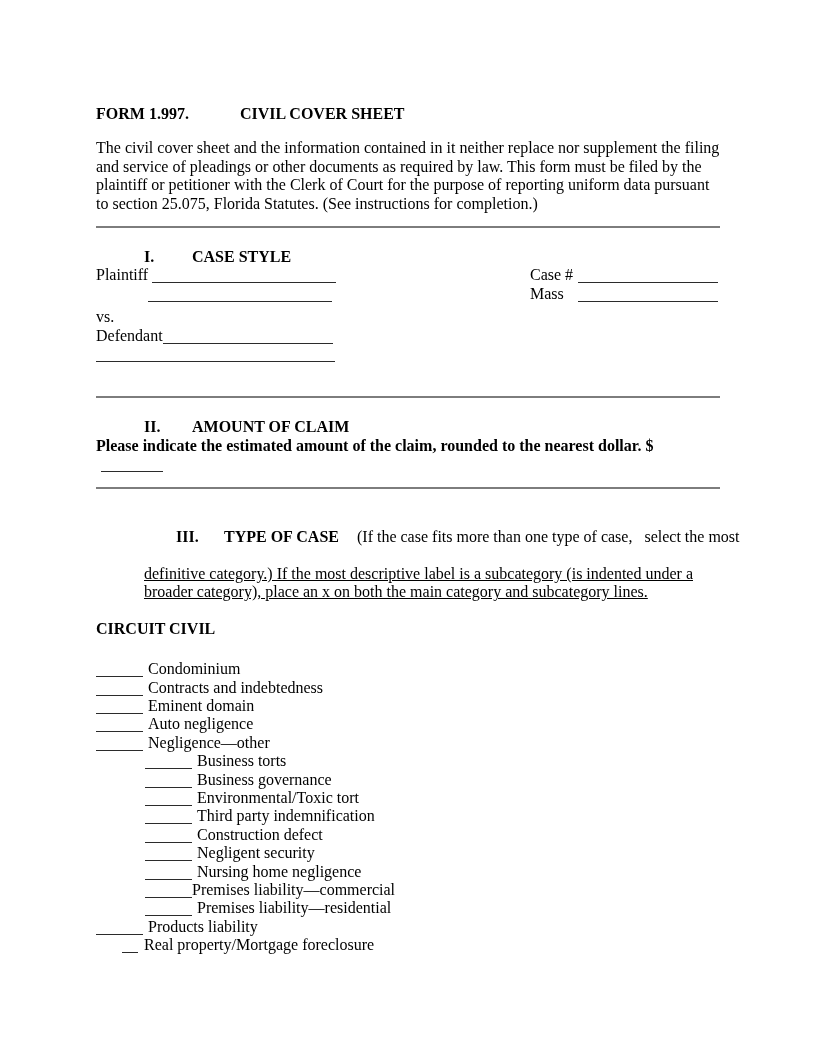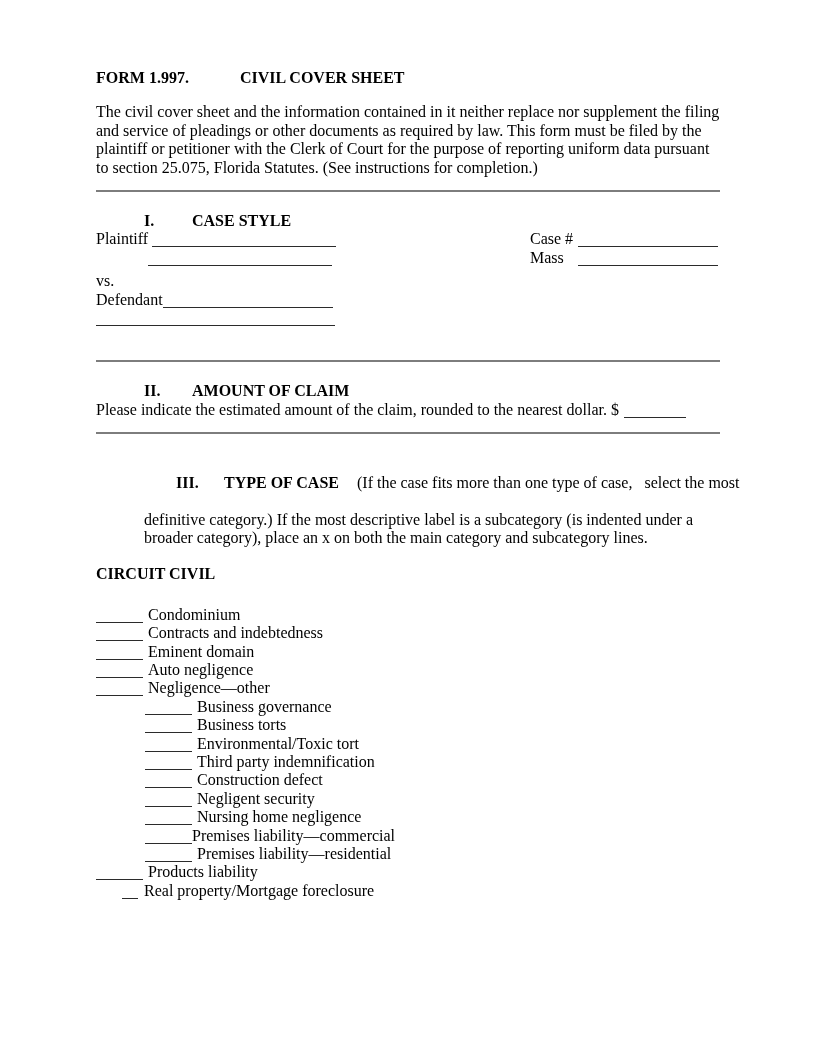--- a/index.html
+++ b/index.html
@@ -13,21 +13,21 @@
     height: 1056px;
     background: #ffffff;
     color: #000000;
     font-family: "Liberation Serif", "DejaVu Serif", serif;
     font-size: 16px;
     line-height: 18.4px;
     overflow: hidden;
   }
   .content {
     margin: 0 96px;
-    padding-top: 69px;
+    padding-top: 105px;
     width: 624px;
   }
 
   
   .blank {
     display: inline-block;
     height: 1px;
     border-bottom: 1px solid #2b2b2b;
     margin-bottom: -3px;
   }
@@ -66,30 +66,30 @@
     top: 0;
     white-space: nowrap;
   }
   .right-col .rc-label { display: inline-block; width: 48px; }
   .right-col .blank { width: 140px; }
   .vs-row { margin-top: 5px; }
   .defendant-blank { width: 170px; }
   .solo-blank { width: 239px; }
 
   
-  .claim-line { font-weight: normal; }
+  .claim-line { font-weight: bold; }
   .claim-blank { width: 62px; margin-left: 5px; }
 
   
   .sec3-block { margin-top: 21px; }
   .sec3-line1 { padding-left: 48px; white-space: pre; }
   .sec3-line1 .sec-num { display: inline-block; width: 48px; font-weight: bold; }
   .sec3-line1 .sec3-title { font-weight: bold; }
   .sec3-line1 .sec3-inst { margin-left: 18px; }
-  .sec3-cont { padding-left: 48px; }
+  .sec3-cont { padding-left: 48px; text-decoration: underline; }
 
   .circuit-head { margin-top: 18px; font-weight: bold; }
 
   
   .case-list { margin-top: 22px; }
   .case-item { white-space: nowrap; }
   .case-item .blank { width: 47px; }
   .case-item .case-label { margin-left: 5px; }
   .case-item.level-sub,
   .case-item.level-sub-tight { padding-left: 49px; }
@@ -173,24 +173,24 @@
         <div class="case-item level-main">
     <span class="blank"></span><span class="case-label">Eminent domain</span>
   </div>
         <div class="case-item level-main">
     <span class="blank"></span><span class="case-label">Auto negligence</span>
   </div>
         <div class="case-item level-main">
     <span class="blank"></span><span class="case-label">Negligence—other</span>
   </div>
         <div class="case-item level-sub">
+    <span class="blank"></span><span class="case-label">Business torts</span>
+  </div>
+        <div class="case-item level-sub">
     <span class="blank"></span><span class="case-label">Business governance</span>
-  </div>
-        <div class="case-item level-sub">
-    <span class="blank"></span><span class="case-label">Business torts</span>
   </div>
         <div class="case-item level-sub">
     <span class="blank"></span><span class="case-label">Environmental/Toxic tort</span>
   </div>
         <div class="case-item level-sub">
     <span class="blank"></span><span class="case-label">Third party indemnification</span>
   </div>
         <div class="case-item level-sub">
     <span class="blank"></span><span class="case-label">Construction defect</span>
   </div>

